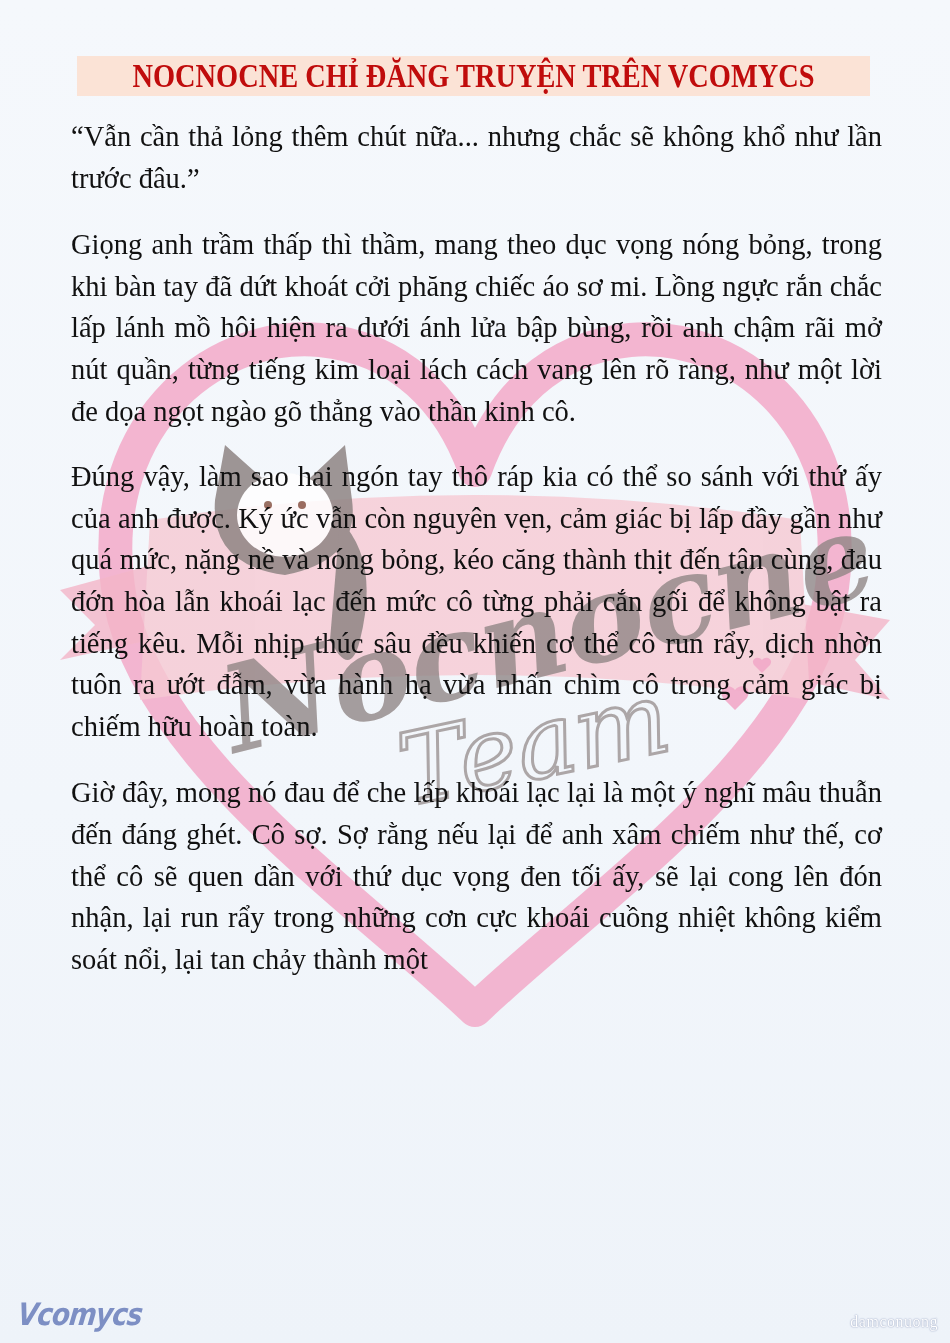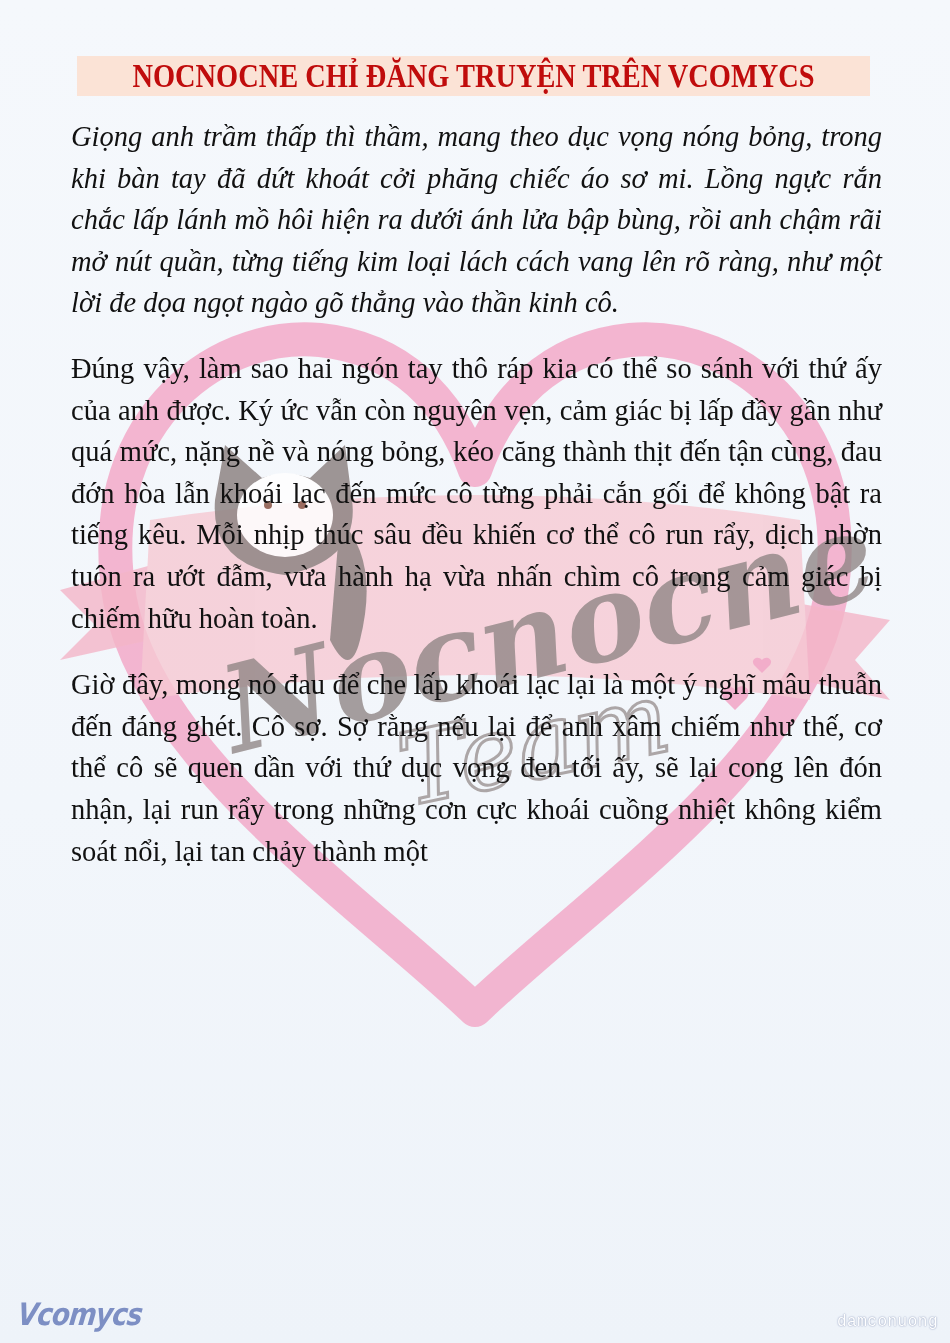--- a/index.html
+++ b/index.html
@@ -59,39 +59,39 @@
     .para {
       margin: 0 0 25px 0;
       font-size: 28.5px;
       line-height: 41.6px;
       color: #111111;
       text-align: justify;
       text-align-last: left;
       position: relative;
       z-index: 2;
     }
-    .para.p2 { margin-bottom: 24px; font-style: italic; }
+    .para.p2 { margin-bottom: 24px; }
     .footer-logo {
       position: absolute;
       left: 18px;
       top: 1296px;
       font-family: "DejaVu Sans", sans-serif;
       font-style: italic;
       font-weight: bold;
       font-size: 31px;
       color: #7d8fc4;
       letter-spacing: -1px;
       transform: scaleX(0.85) skewX(-8deg);
       transform-origin: left center;
     }
     .footer-tag {
       position: absolute;
       right: 12px;
       top: 1313px;
-      font-family: Liberation Mono, monospace;
+      font-family: Liberation Serif, serif;
       font-size: 16px;
       color: #ffffff;
       text-shadow: 0 0 2px #9aa6c4, 0 0 1px #9aa6c4;
       letter-spacing: 0.5px;
     }
   </style>
 </head>
 <body>
 
 <div class="page">
@@ -128,20 +128,21 @@
 
     <path d="M735 690 c -6 -8 -18 -2 -12 8 l 12 12 l 12 -12 c 6 -10 -6 -16 -12 -8 z" fill="#f2a9c8" opacity="0.9"></path>
     <path d="M762 660 c -4 -5 -12 -1 -8 5 l 8 8 l 8 -8 c 4 -6 -4 -10 -8 -5 z" fill="#f2a9c8" opacity="0.9"></path>
   </svg>
 
   <div class="title-banner">
     <span class="title-text">NOCNOCNE CHỈ ĐĂNG TRUYỆN TRÊN VCOMYCS</span>
   </div>
 
   <div class="content">
+    <p class="para p1">“Vẫn cần thả lỏng thêm chút nữa... nhưng chắc sẽ không khổ như lần trước đâu.”</p>
     <p class="para p2">Giọng anh trầm thấp thì thầm, mang theo dục vọng nóng bỏng, trong khi bàn tay đã dứt khoát cởi phăng chiếc áo sơ mi. Lồng ngực rắn chắc lấp lánh mồ hôi hiện ra dưới ánh lửa bập bùng, rồi anh chậm rãi mở nút quần, từng tiếng kim loại lách cách vang lên rõ ràng, như một lời đe dọa ngọt ngào gõ thẳng vào thần kinh cô.</p>
     <p class="para p4">Đúng vậy, làm sao hai ngón tay thô ráp kia có thể so sánh với thứ ấy của anh được. Ký ức vẫn còn nguyên vẹn, cảm giác bị lấp đầy gần như quá mức, nặng nề và nóng bỏng, kéo căng thành thịt đến tận cùng, đau đớn hòa lẫn khoái lạc đến mức cô từng phải cắn gối để không bật ra tiếng kêu. Mỗi nhịp thúc sâu đều khiến cơ thể cô run rẩy, dịch nhờn tuôn ra ướt đẫm, vừa hành hạ vừa nhấn chìm cô trong cảm giác bị chiếm hữu hoàn toàn.</p>
     <p class="para p5">Giờ đây, mong nó đau để che lấp khoái lạc lại là một ý nghĩ mâu thuẫn đến đáng ghét. Cô sợ. Sợ rằng nếu lại để anh xâm chiếm như thế, cơ thể cô sẽ quen dần với thứ dục vọng đen tối ấy, sẽ lại cong lên đón nhận, lại run rẩy trong những cơn cực khoái cuồng nhiệt không kiểm soát nổi, lại tan chảy thành một</p>
   </div>
 
   <div class="footer-logo">Vcomycs</div>
   <div class="footer-tag">damconuong</div>
 </div>
 
 </body></html>

